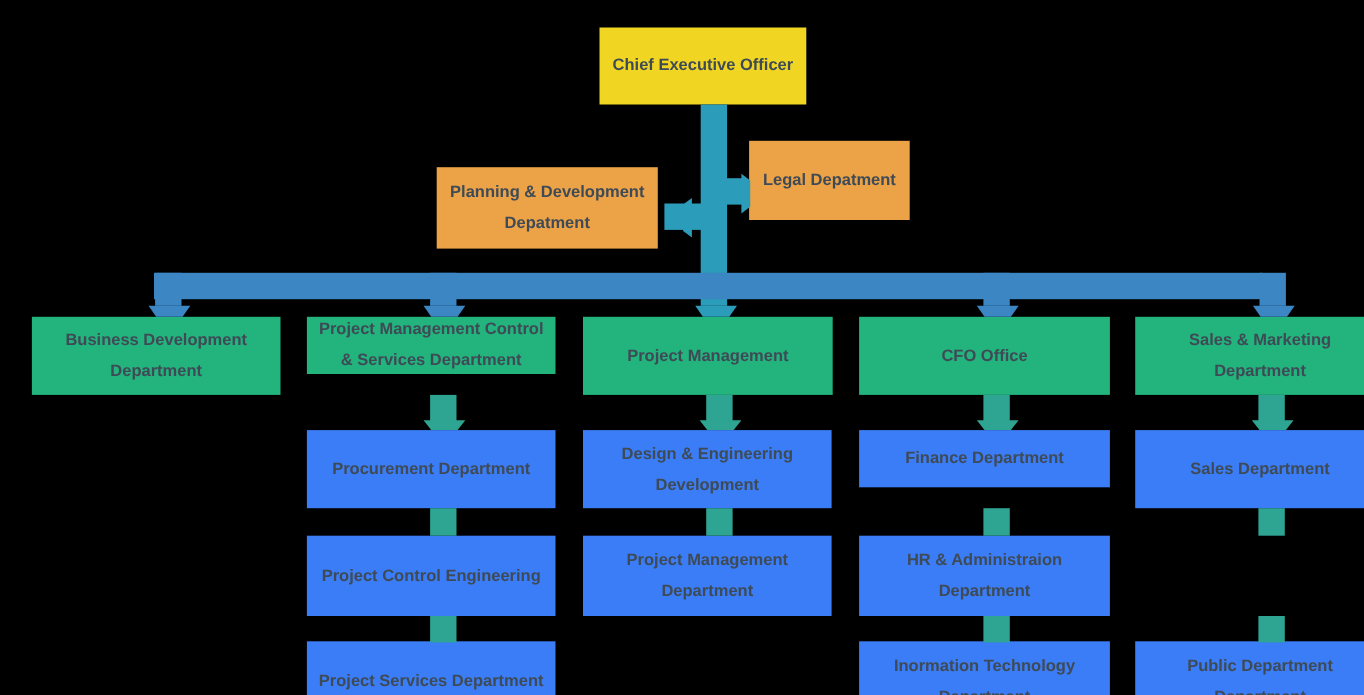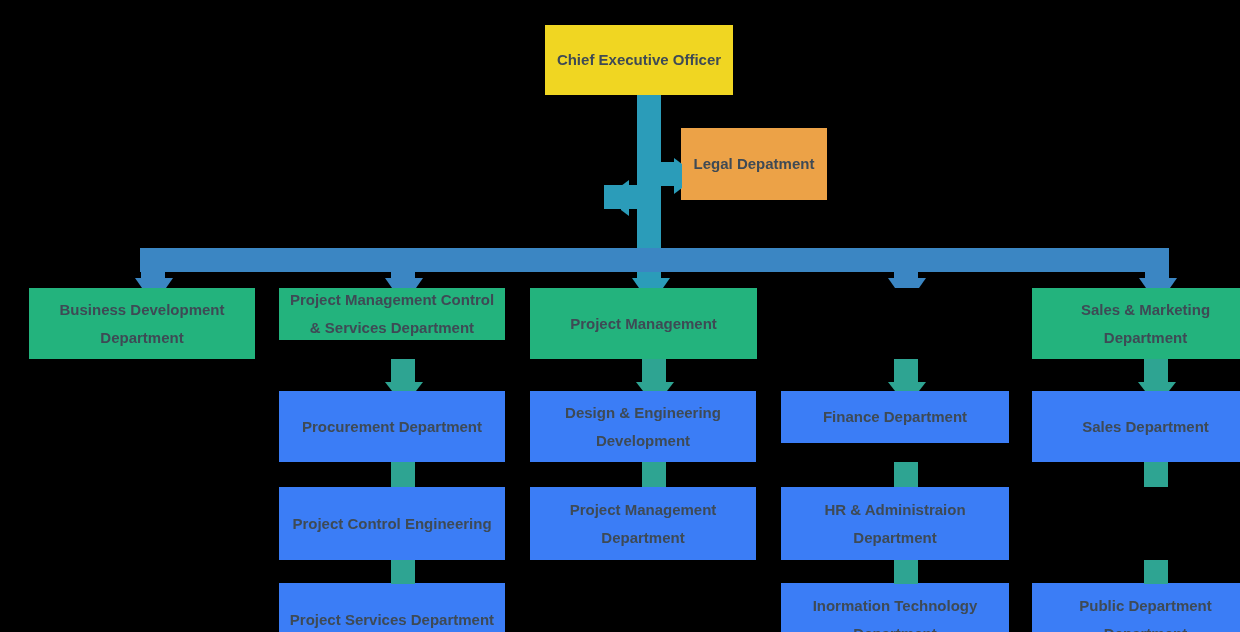--- a/index.html
+++ b/index.html
@@ -40,27 +40,30 @@
   .tri-right-top{border-top:6px solid transparent;border-bottom:6px solid transparent;border-left:8px solid var(--connector-top);}
   .tri-left-top{border-top:6px solid transparent;border-bottom:6px solid transparent;border-right:8px solid var(--connector-top);}
 </style>
 </head>
 <body>
 
 <div class="stage">
 
   <div class="node f-ceo" style="left:521px;top:1px;width:188px;height:70px">Chief Executive Officer</div>
 
+  <div class="node f-exec" style="left:373px;top:128px;width:201px;height:74px">Planning &amp; Development
+Depatment</div>
   <div class="node f-exec" style="left:657px;top:104px;width:146px;height:72px">Legal Depatment</div>
 
   <div class="node f-div" style="left:5px;top:264px;width:226px;height:71px">Business Development
 Department</div>
   <div class="node f-div" style="left:255px;top:264px;width:226px;height:52px">Project Management Control
 &amp; Services Department</div>
   <div class="node f-div" style="left:506px;top:264px;width:227px;height:71px">Project Management</div>
+  <div class="node f-div" style="left:757px;top:264px;width:228px;height:71px">CFO Office</div>
   <div class="node f-div" style="left:1008px;top:264px;width:227px;height:71px">Sales &amp; Marketing
 Department</div>
 
   <div class="node f-dept" style="left:255px;top:367px;width:226px;height:71px">Procurement Department</div>
   <div class="node f-dept" style="left:506px;top:367px;width:226px;height:71px">Design &amp; Engineering
 Development</div>
   <div class="node f-dept" style="left:757px;top:367px;width:228px;height:52px">Finance Department</div>
   <div class="node f-dept" style="left:1008px;top:367px;width:227px;height:71px">Sales Department</div>
 
   <div class="node f-dept" style="left:255px;top:463px;width:226px;height:73px">Project Control Engineering</div>

